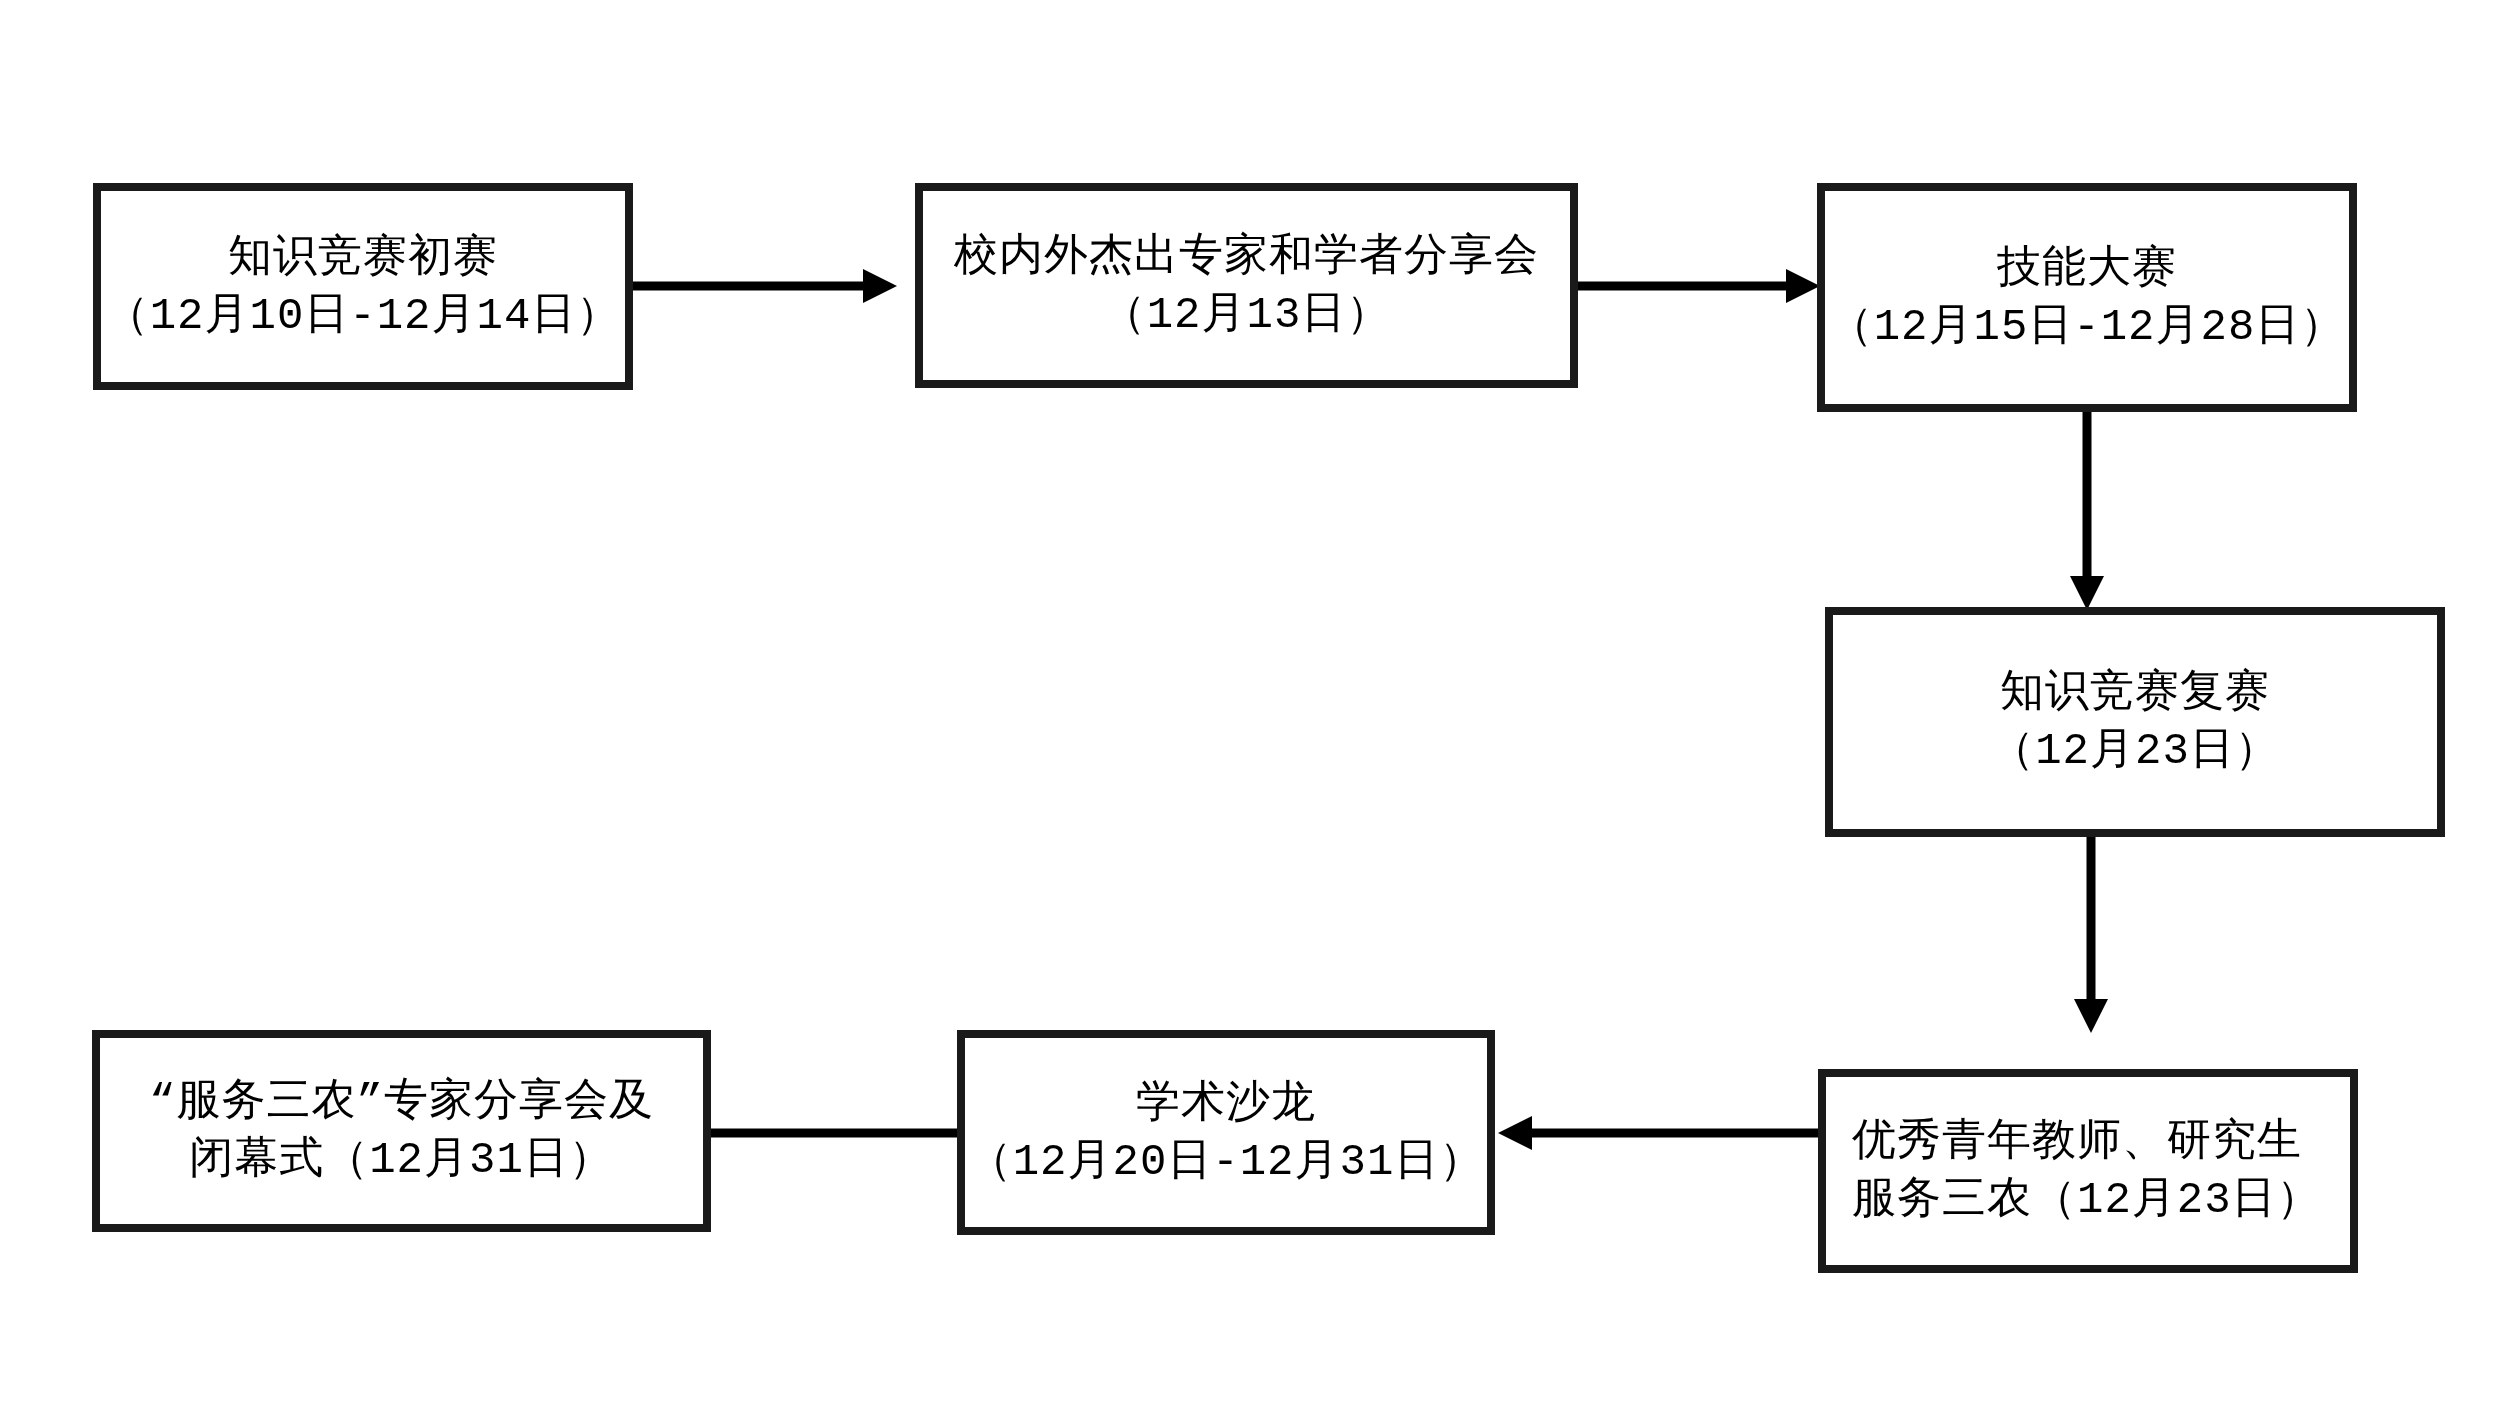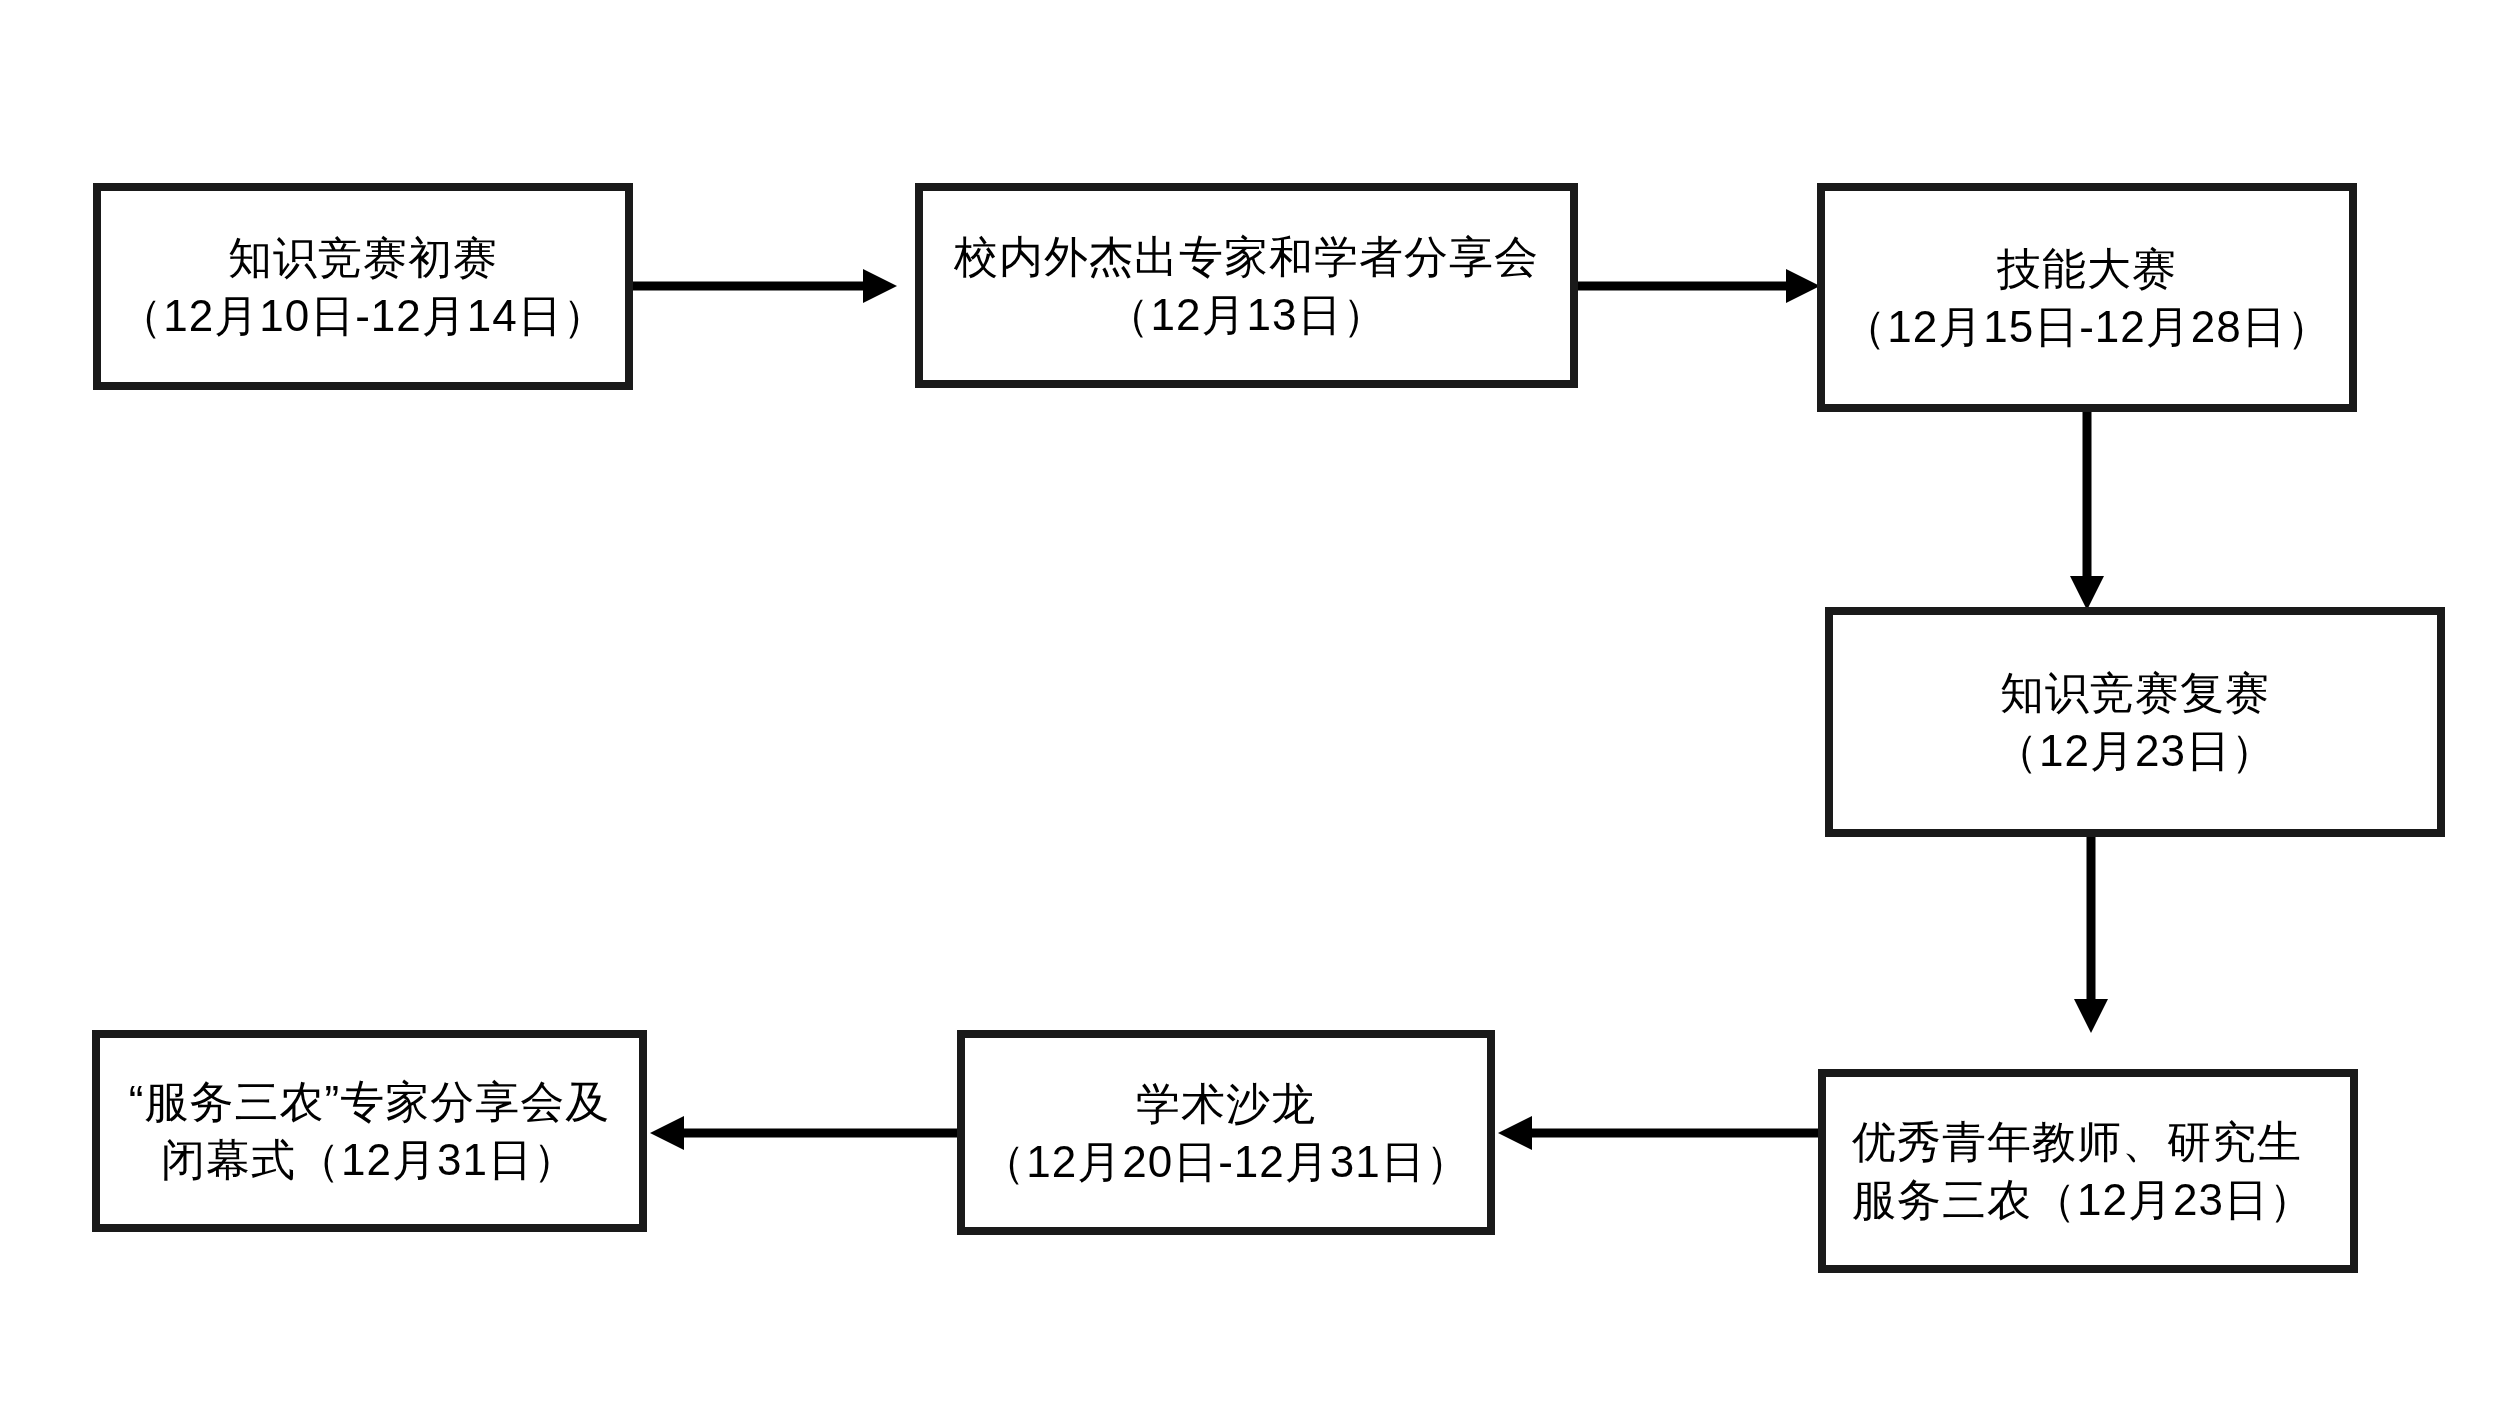--- a/index.html
+++ b/index.html
@@ -30,20 +30,21 @@
     background: #ffffff;
     color: #000000;
     display: flex;
     flex-direction: column;
     justify-content: center;
     align-items: center;
     text-align: center;
     font-size: 44px;
     line-height: 58px;
     letter-spacing: 1px;
+    font-family: Liberation Mono, monospace;
   }
   .node.left {
     align-items: flex-start;
     text-align: left;
     padding-left: 26px;
     padding-right: 10px;
   }
   .node .line {
     white-space: nowrap;
   }
@@ -96,18 +97,18 @@
         <div class="line">（12月23日）</div>
       </div>
       <div class="node left" style="left: 1818px; top: 1069px; width: 540px; height: 204px; border-color: rgb(26, 26, 26); color: rgb(0, 0, 0);">
         <div class="line">优秀青年教师、研究生</div>
         <div class="line">服务三农（12月23日）</div>
       </div>
       <div class="node" style="left: 957px; top: 1030px; width: 538px; height: 205px; border-color: rgb(26, 26, 26); color: rgb(0, 0, 0);">
         <div class="line">学术沙龙</div>
         <div class="line">（12月20日-12月31日）</div>
       </div>
-      <div class="node" style="left: 92px; top: 1030px; width: 555px; height: 202px; border-color: rgb(26, 26, 26); color: rgb(0, 0, 0);">
+      <div class="node" style="left: 92px; top: 1030px; width: 619px; height: 202px; border-color: rgb(26, 26, 26); color: rgb(0, 0, 0);">
         <div class="line">“服务三农”专家分享会及</div>
         <div class="line">闭幕式（12月31日）</div>
       </div>
     </div>
 </div>
 
 </body></html>

